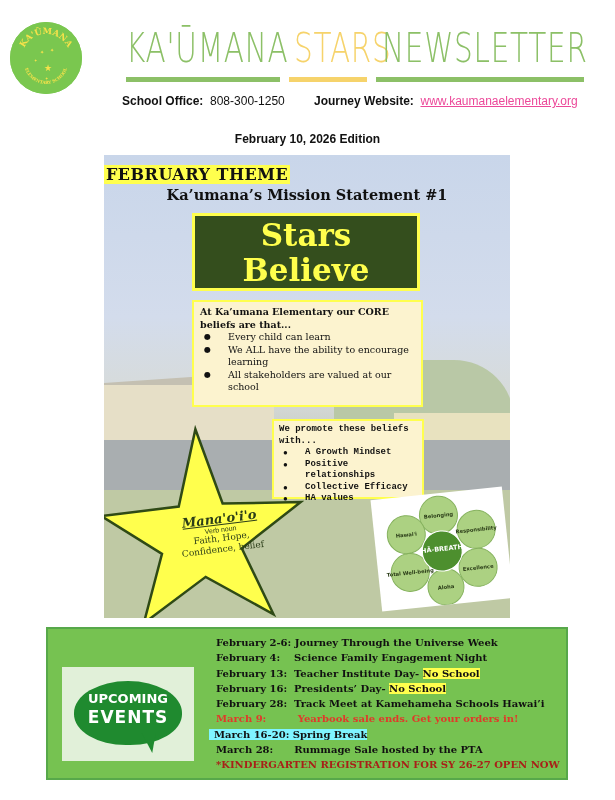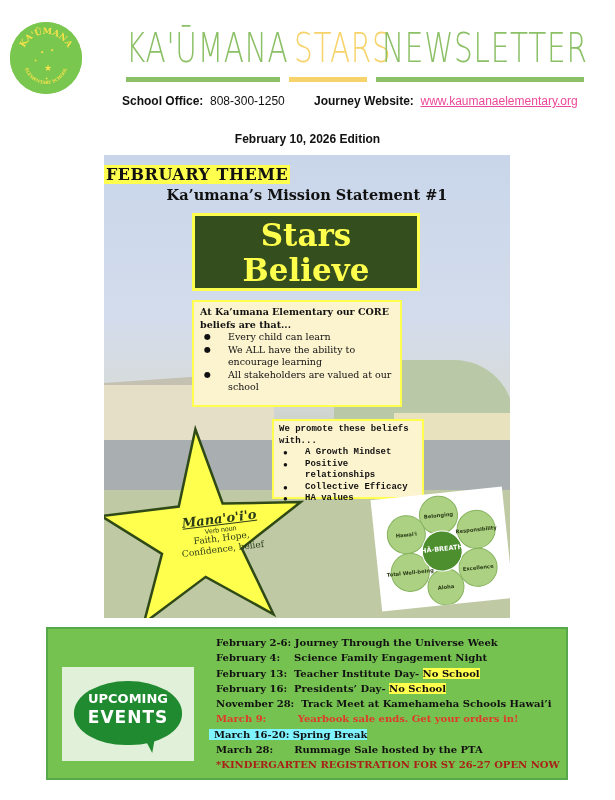--- a/index.html
+++ b/index.html
@@ -43,21 +43,21 @@
 
   .theme-hl { position: absolute; top: 10px; left: 0; width: 406px; text-align: left; }
   .theme-hl span { background: #ffff4d; font-family: "DejaVu Serif", serif; font-weight: bold; font-size: 16px;
                    padding: 0 2px; letter-spacing: 0.5px; }
   .mission { position: absolute; top: 31px; left: 0; width: 406px; text-align: center;
              font-family: "DejaVu Serif", serif; font-weight: bold; font-size: 14.5px; color: #111; }
   .stars-box { position: absolute; left: 88px; top: 58px; width: 228px; height: 78px; background: #344e1d;
                border: 3px solid #ffff4d; text-align: center; font-family: "DejaVu Serif", serif;
                font-weight: bold; color: #ffff4d; font-size: 31px; line-height: 35px; padding-top: 2px; }
 
-  .core-box { position: absolute; left: 88px; top: 145px; width: 210px; height: 107px; background: #fcf3cf;
+  .core-box { position: absolute; left: 88px; top: 145px; width: 231px; height: 107px; background: #fcf3cf;
               border: 2px solid #ffff4d; padding: 4px 6px; font-family: "DejaVu Serif", serif;
               font-size: 9.5px; line-height: 12.5px; color: #111; }
   .core-box .hd { font-weight: bold; }
   .core-box ul, .prom-box ul { list-style: none; margin-left: 4px; }
   .core-box li, .prom-box li { position: relative; padding-left: 24px; }
   .core-box li::before, .prom-box li::before { content: "\25CF"; position: absolute; left: 0; font-size: 8px; }
 
   .prom-box { position: absolute; left: 168px; top: 264px; width: 152px; height: 80px; background: #fcf3cf;
               border: 2px solid #ffff4d; padding: 3px 5px; font-family: Liberation Mono, monospace;
               font-size: 9px; line-height: 11.5px; color: #111; }
@@ -228,21 +228,21 @@
     <div class="ev-row">
       <span>February 4:</span><span style="white-space:pre">    Science Family Engagement Night</span>
     </div>
     <div class="ev-row">
       <span>February 13:</span><span style="white-space:pre">  Teacher Institute Day- </span><span class="hl-yellow">No School</span>
     </div>
     <div class="ev-row">
       <span>February 16:</span><span style="white-space:pre">  Presidents’ Day- </span><span class="hl-yellow">No School</span>
     </div>
     <div class="ev-row">
-      <span>November 28:</span><span style="white-space:pre">  Track Meet at Kamehameha Schools Hawai’i</span>
+      <span>February 28:</span><span style="white-space:pre">  Track Meet at Kamehameha Schools Hawai’i</span>
     </div>
     <div class="ev-row red">
       <span>March 9:</span><span style="white-space:pre">         Yearbook sale ends. Get your orders in!</span>
     </div>
     <div class="ev-row">
       <span class="hl-cyan"><span>March 16-20:</span><span style="white-space:pre"> Spring Break</span></span>
     </div>
     <div class="ev-row">
       <span>March 28:</span><span style="white-space:pre">      Rummage Sale hosted by the PTA</span>
     </div>

